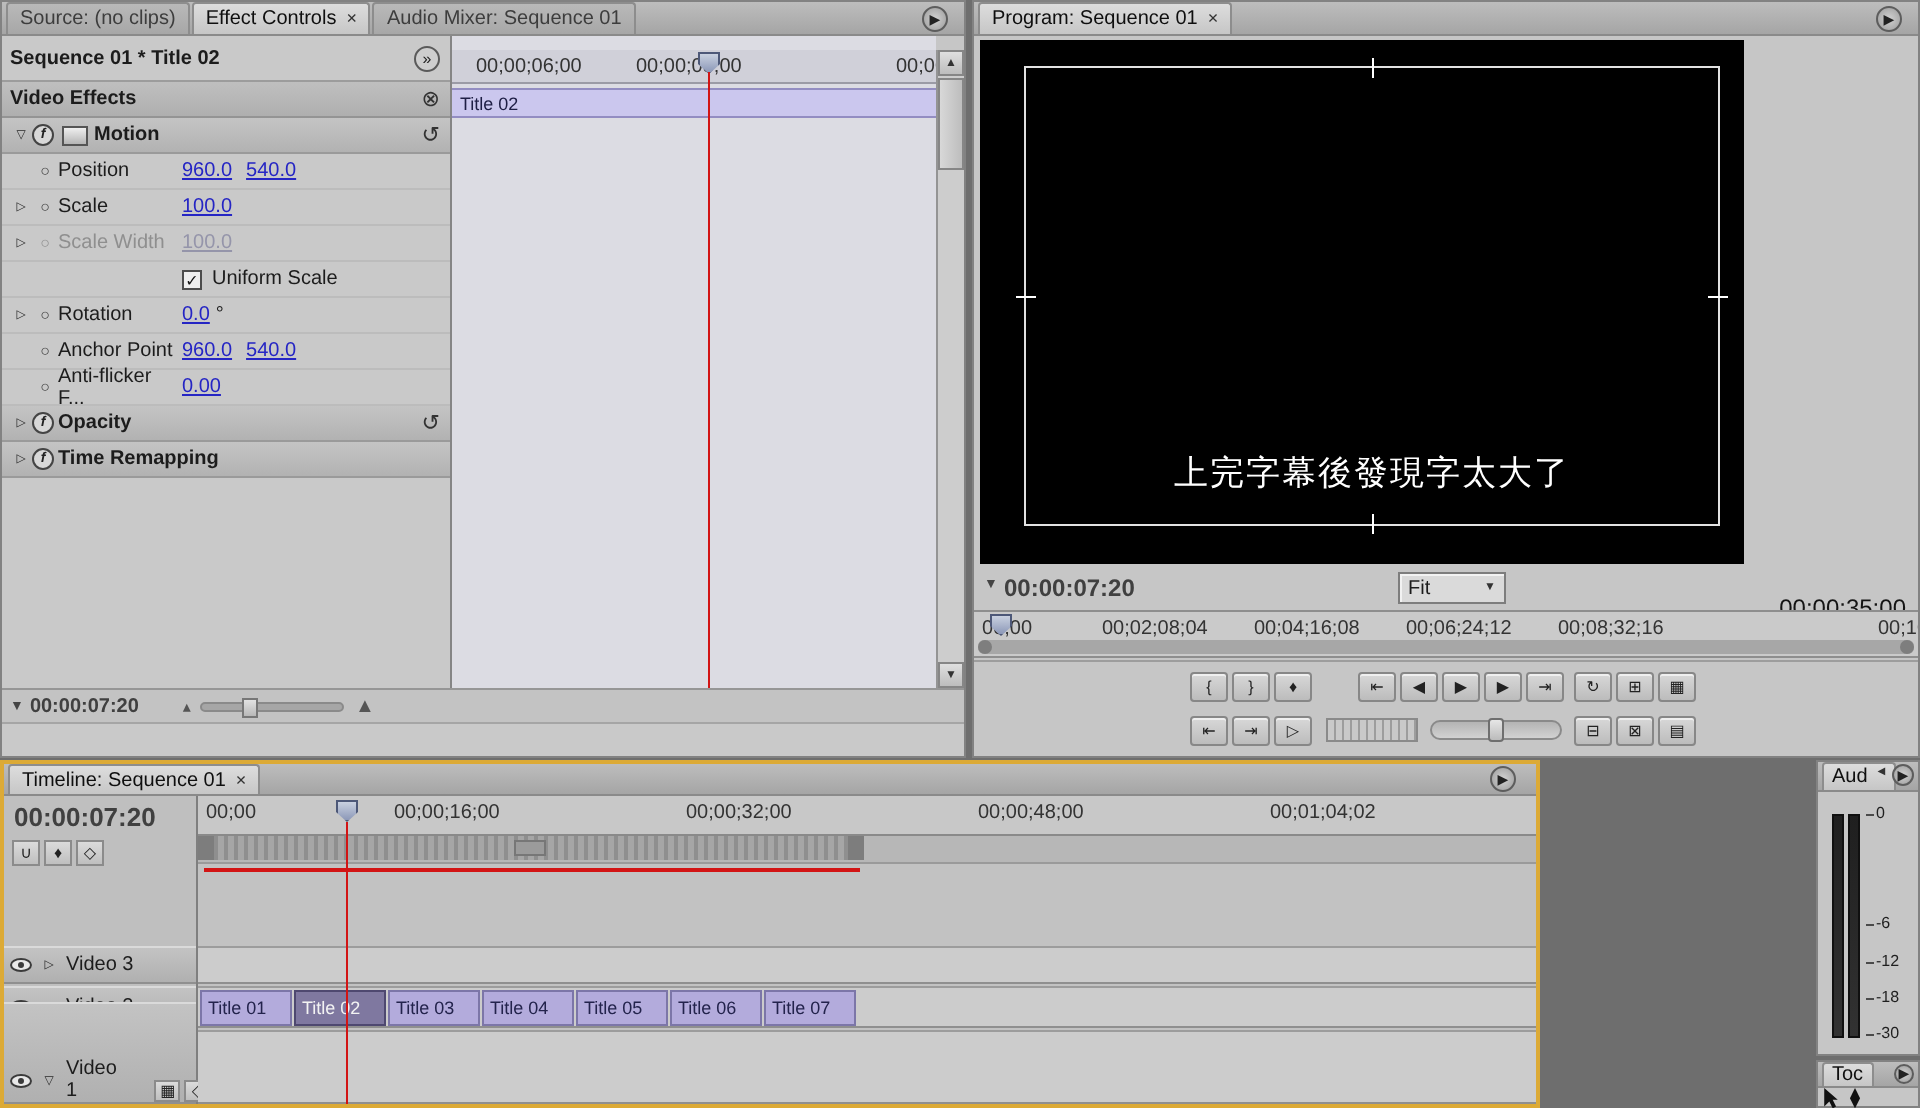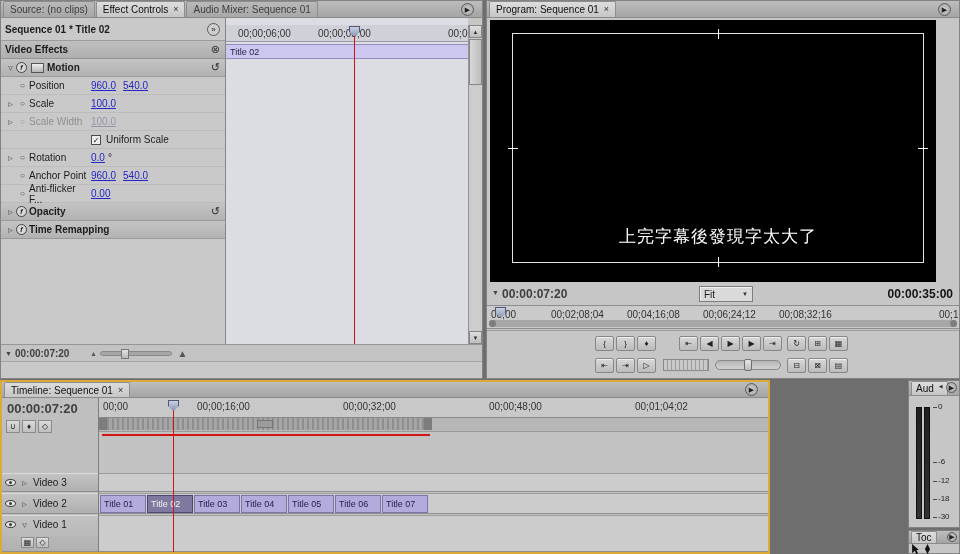--- a/index.html
+++ b/index.html
@@ -199,38 +199,38 @@
     <div class="tabbar">
       <div class="tab active">
         <span>Program: Sequence 01</span>
         <span class="x">×</span>
       </div>
       <div class="pmenu" style="right:8px">
           <span>▶</span>
         </div>
     </div>
 
-    <div class="abs" style="left:3px;top:19px;width:446px;height:262px;background:#000">
+    <div class="abs" style="left:3px;top:19px;width:382px;height:262px;background:#000">
       <div class="abs" style="left:22px;right:12px;top:13px;bottom:19px;border:1px solid #e2e2e2">
         <span class="tickv" style="left:50%;top:-5px"></span>
         <span class="tickv" style="left:50%;bottom:-5px"></span>
         <span class="tickh" style="top:50%;left:-5px"></span>
         <span class="tickh" style="top:50%;right:-5px"></span>
         <div class="abs" style="left:0;right:0;bottom:14px;text-align:center;color:#ffffff;font-size:17px;letter-spacing:1px">上完字幕後發現字太大了</div>
       </div>
     </div>
 
     <div class="abs" style="left:0;right:0;top:283px;height:20px">
       <span class="abs" style="left:5px;top:5px;font-size:7px;color:#444">▼</span>
       <span class="abs tc" style="left:15px;top:3px;font-size:12px">00:00:07:20</span>
       <div class="abs" style="left:212px;top:2px;width:54px;height:16px;background:#dadada;border:1px solid #7d7d7d;box-shadow:inset 1px 1px 0 #f2f2f2;display:flex;align-items:center;padding:0 4px">
         <span style="flex:1">Fit</span>
         <span style="font-size:6px;color:#333">▼</span>
       </div>
-      <span class="abs" style="right:6px;top:3px;font-size:12px;font-weight:bold;color:#141414">00:00:35:00</span>
+      <span class="abs" style="right:6px;top:13px;font-size:12px;font-weight:normal;color:#141414">00:00:35:00</span>
     </div>
 
     <div class="abs" style="left:0;right:0;top:304px;height:24px;background:#cacaca;border-top:1px solid #8e8e8e;border-bottom:1px solid #8e8e8e;overflow:hidden">
       <span class="rlab" style="left:4px">00;00</span>
       <span class="rlab" style="left:64px">00;02;08;04</span>
       <span class="rlab" style="left:140px">00;04;16;08</span>
       <span class="rlab" style="left:216px">00;06;24;12</span>
       <span class="rlab" style="left:292px">00;08;32;16</span>
       <span class="rlab" style="left:452px">00;10</span>
       <div class="ph" style="left:8px;top:1px"></div>
@@ -338,21 +338,21 @@
         <div class="trackhdr" style="top:75px;height:19px">
           <span class="eye"></span>
           <span class="tri">▷</span>
           <span>Video 3</span>
         </div>
         <div class="trackhdr" style="top:95px;height:21px">
           <span class="eye"></span>
           <span class="tri">▷</span>
           <span>Video 2</span>
         </div>
-        <div class="trackhdr" style="top:117px;bottom:0;flex-direction:column;align-items:flex-start;padding-top:3px">
+        <div class="trackhdr" style="top:103px;bottom:0;flex-direction:row;align-items:flex-end;padding-top:3px">
           <div style="display:flex;align-items:center;gap:3px">
             <span class="eye"></span>
             <span class="tri">▽</span>
             <span>Video 1</span>
           </div>
           <div style="display:flex;gap:2px;margin:4px 0 0 16px">
             <div class="mbtn" style="width:13px;height:11px">
                 <span>▦</span>
               </div>
             <div class="mbtn" style="width:13px;height:11px">

